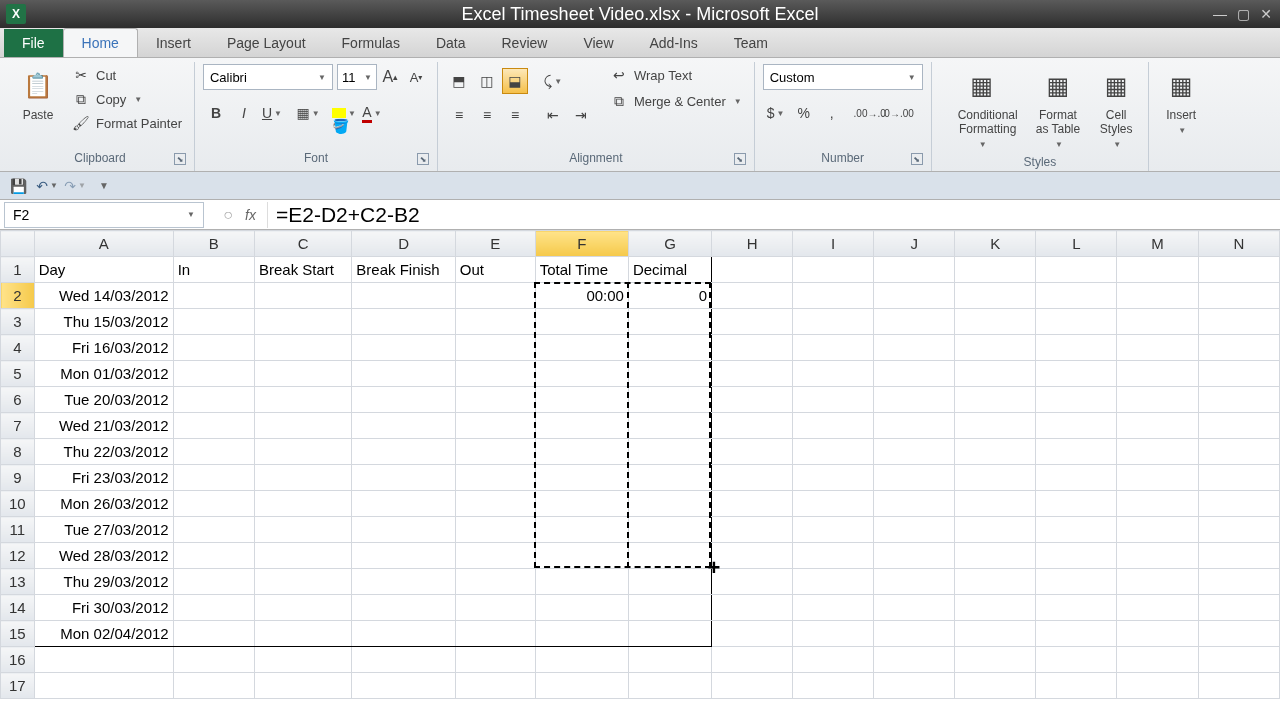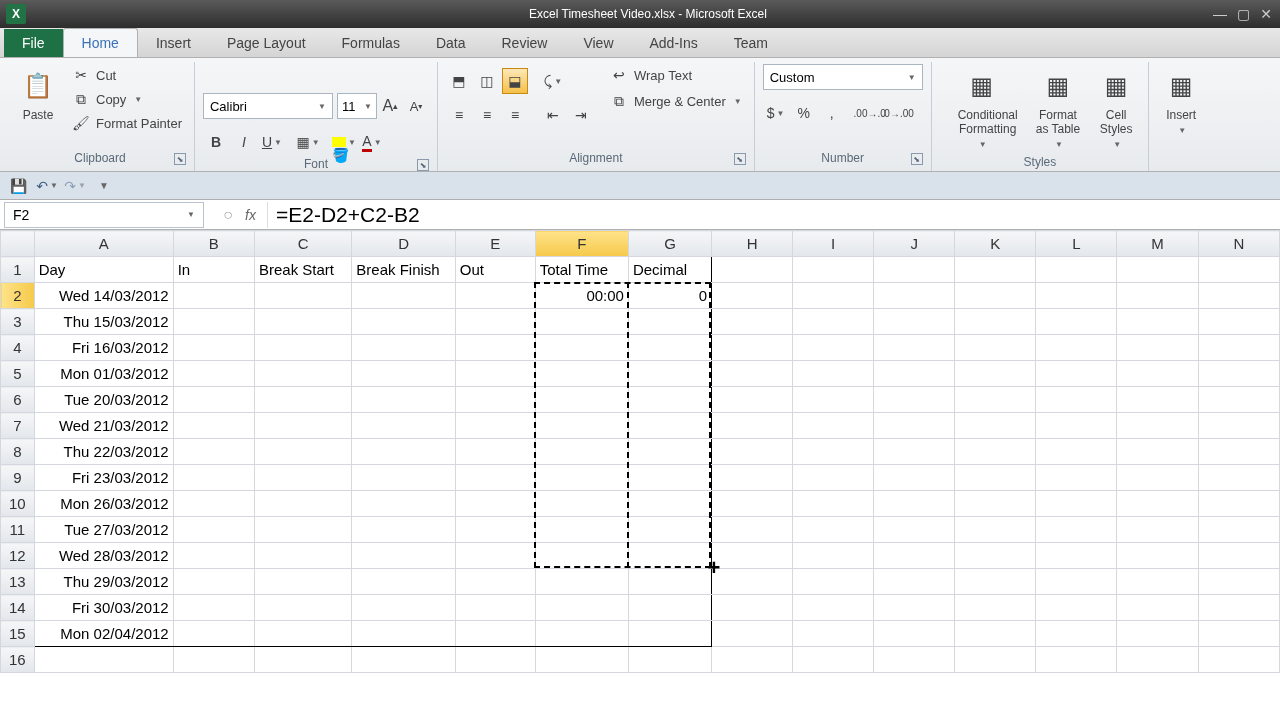--- a/index.html
+++ b/index.html
@@ -1,21 +1,21 @@
 <!DOCTYPE html>
 <html><head>
 <meta charset="utf-8">
 <style>
   * { box-sizing: border-box; margin: 0; padding: 0; font-family: 'Segoe UI', Tahoma, sans-serif; }
   body { background: #fff; overflow: hidden; width: 1280px; height: 720px; position: relative; }
 
   
   .title-bar { height: 28px; background: linear-gradient(to bottom, #5a5a5a, #2d2d2d); display: flex; align-items: center; padding-left: 6px; position: relative; }
   .excel-icon { width: 20px; height: 20px; background: #217346; display: flex; align-items: center; justify-content: center; color: #fff; font-size: 12px; font-weight: bold; border-radius: 2px; }
-  .title-text { position: absolute; left: 50%; transform: translateX(-50%); color: #fff; font-size: 12px; margin-left: 8px; }
+  .title-text { position: absolute; left: 50%; transform: translateX(-50%); color: #fff; font-size: 18px; }
   .win-controls { position: absolute; right: 8px; display: flex; gap: 10px; color: #ccc; font-size: 14px; }
 
   
   .ribbon-tabs { height: 30px; background: linear-gradient(to bottom, #e8e8e8, #d4d4d4); display: flex; align-items: flex-end; border-bottom: 1px solid #b0b0b0; }
   .file-tab { background: #1e7145; color: #fff; padding: 6px 18px; font-size: 14px; margin-left: 4px; cursor: pointer; }
   .tab { padding: 6px 18px; font-size: 14px; cursor: pointer; color: #444; }
   .tab.active { background: #f5f6f7; border: 1px solid #b0b0b0; border-bottom: none; border-top-left-radius: 3px; border-top-right-radius: 3px; color: #3b73b9; }
 
   
   .ribbon { height: 114px; background: linear-gradient(to bottom, #f5f6f7, #e8ebee); border-bottom: 1px solid #b0b0b0; display: flex; padding: 4px 6px 0 6px; }
@@ -122,21 +122,21 @@
             <span class="sico">🖌</span>
             <span>Format Painter</span>
           </div>
       </div>
     </div>
     <div class="panel-label"><span>Clipboard</span><span class="launcher">⬊</span></div>
   </div>
 
   <div class="panel">
     <div class="panel-body" style="flex-direction:column;align-items:flex-start;">
-      <div style="display:flex;align-items:flex-start;margin-top:29px;">
+      <div style="display:flex;align-items:flex-start;">
         <div class="font-name">
             <span>Calibri</span>
             <span class="dd-arrow">▼</span>
           </div>
         <div class="font-size">
             <span>11</span>
             <span class="dd-arrow">▼</span>
           </div>
         <div class="mini-btn" style="font-size:16px;">A<sup style="font-size:9px;">▴</sup></div>
         <div class="mini-btn" style="font-size:13px;">A<sup style="font-size:8px;">▾</sup></div>
@@ -560,18 +560,35 @@
           <td class="cF right"></td>
           <td class="cG right"></td>
           <td class="cH right"></td>
           <td class="cI right"></td>
           <td class="cJ right"></td>
           <td class="cK right"></td>
           <td class="cL right"></td>
           <td class="cM right"></td>
           <td class="cN right"></td>
         </tr>
+        <tr>
+          <th class="rowhdr">17</th>
+          <td class="cA right"></td>
+          <td class="cB right"></td>
+          <td class="cC right"></td>
+          <td class="cD right"></td>
+          <td class="cE right"></td>
+          <td class="cF right"></td>
+          <td class="cG right"></td>
+          <td class="cH right"></td>
+          <td class="cI right"></td>
+          <td class="cJ right"></td>
+          <td class="cK right"></td>
+          <td class="cL right"></td>
+          <td class="cM right"></td>
+          <td class="cN right"></td>
+        </tr>
       </tbody>
     </table>
   <div class="ants" id="ants1" style="left: 534.172px; top: 51.5px; width: 176.344px; height: 286px;"></div>
   <div class="ants" id="ants2" style="left: 627.438px; top: 51.5px; width: 0px; height: 286px; border-top: none; border-bottom: none; border-right: none;"></div>
   <div class="fill-cursor" id="fillcur" style="left: 707.516px; top: 324.5px;">+</div>
 </div>
 
 </body></html>

